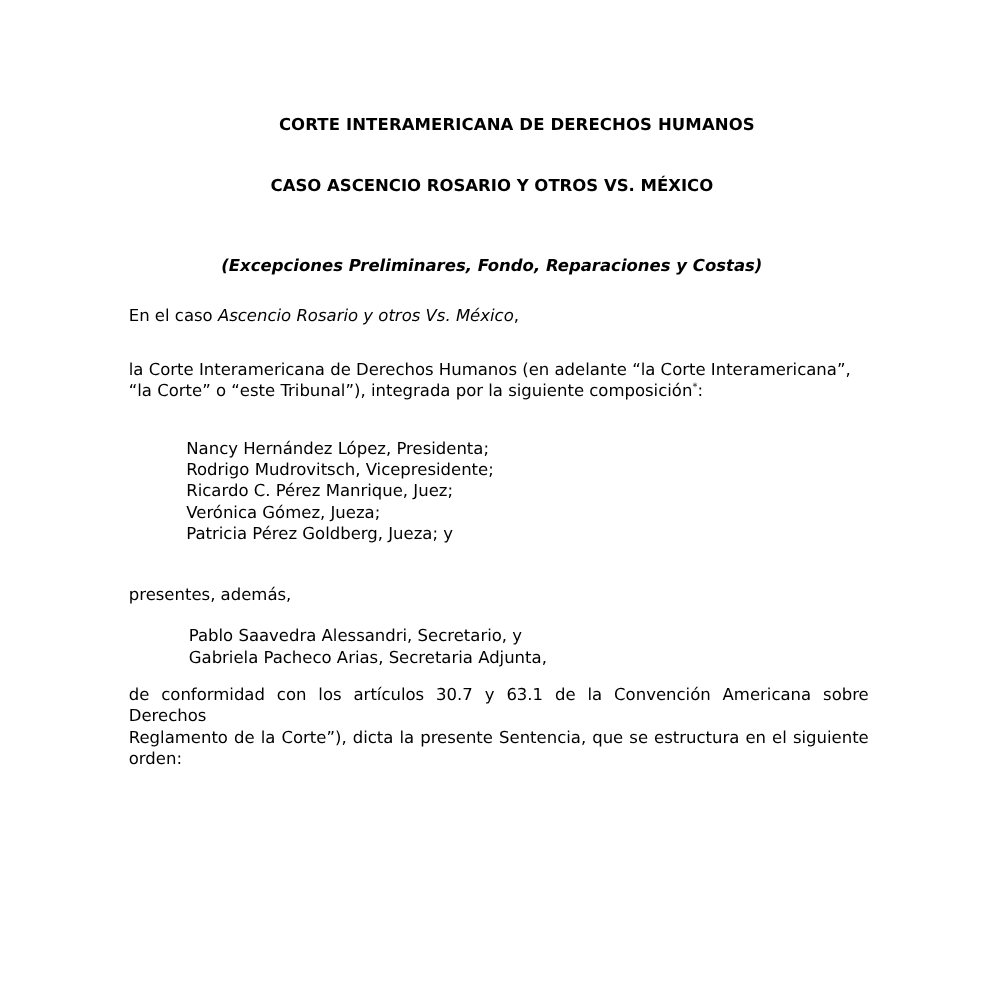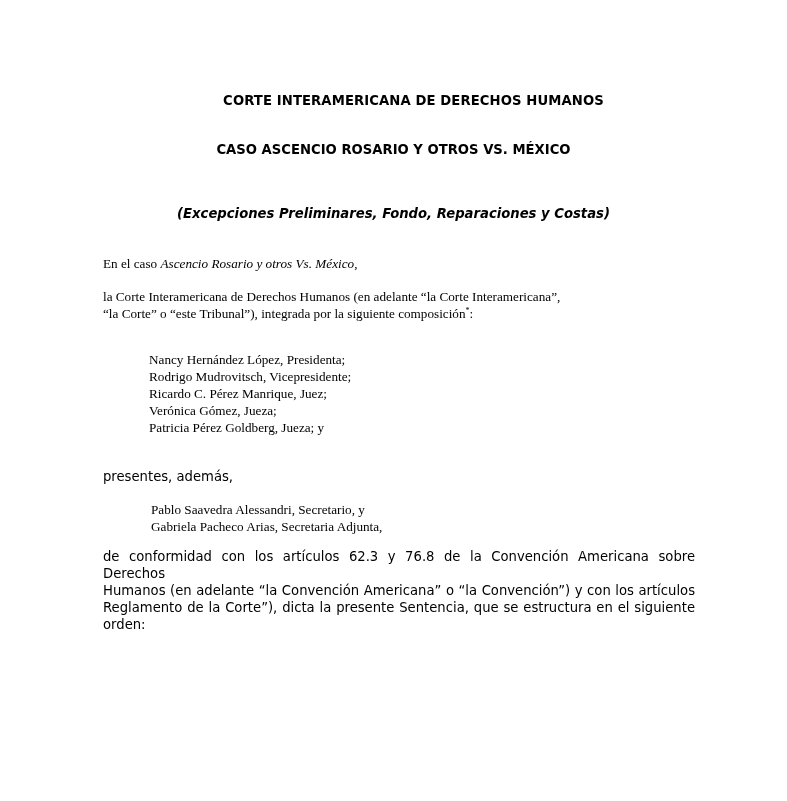--- a/index.html
+++ b/index.html
@@ -7,27 +7,27 @@
     width: 787px; height: 801px; position: relative; overflow: hidden;
     font-family: "DejaVu Sans", sans-serif; color: #000;
   }
   .page { position: absolute; left: 0; top: 0; width: 787px; height: 801px; }
   .center { position: absolute; left: 0; width: 787px; text-align: center; font-weight: bold; }
   .t1 { top: 93px; font-size: 13.2px; letter-spacing: 0.1px; padding-left: 20px; }
   .t2 { top: 142px; font-size: 13.2px; }
   .t3 { top: 175px; font-size: 13.2px; }
   .t4 { top: 206px; font-size: 13.2px; font-style: italic; }
   .body-text { position: absolute; left: 103px; width: 592px; font-size: 13.2px; line-height: 17px; }
-  .p1 { top: 255px; font-family: Liberation Serif, serif; }
+  .p1 { top: 245px; }
   .p2 { top: 288px; }
   .judges { position: absolute; left: 149px; top: 351px; font-size: 13.2px; line-height: 17px; }
   .p3 { top: 468px; }
   .secretaries { position: absolute; left: 151px; top: 501px; font-size: 13.2px; line-height: 17px; }
   .p4 { top: 548px; text-align: justify; }
-  .line { display: block; white-space: nowrap; font-family: Liberation Serif, serif; }
+  .line { display: block; white-space: nowrap; }
   .just { display: block; text-align: justify; text-align-last: justify; }
   .last { display: block; }
   i { font-style: italic; }
   sup { font-size: 8px; vertical-align: super; line-height: 0; }
 </style>
 </head>
 <body>
 
 <div class="page">
 
@@ -53,19 +53,18 @@
   </div>
 
   <div class="body-text p3">presentes, además,</div>
 
   <div class="secretaries">
     <span class="line">Pablo Saavedra Alessandri, Secretario, y</span>
     <span class="line">Gabriela Pacheco Arias, Secretaria Adjunta,</span>
   </div>
 
   <div class="body-text p4">
-    <span class="just">de conformidad con los artículos 62.3 y 76.8 de la Convención Americana sobre Derechos</span>
-    <span class="just">Humanos (en adelante “la Convención Americana” o “la Convención”) y con los artículos</span>
+    <span class="just">de conformidad con los artículos 30.7 y 63.1 de la Convención Americana sobre Derechos</span>
     <span class="just">Reglamento de la Corte”), dicta la presente Sentencia, que se estructura en el siguiente</span>
     <span class="last">orden:</span>
   </div>
 
 </div>
 
 </body></html>

